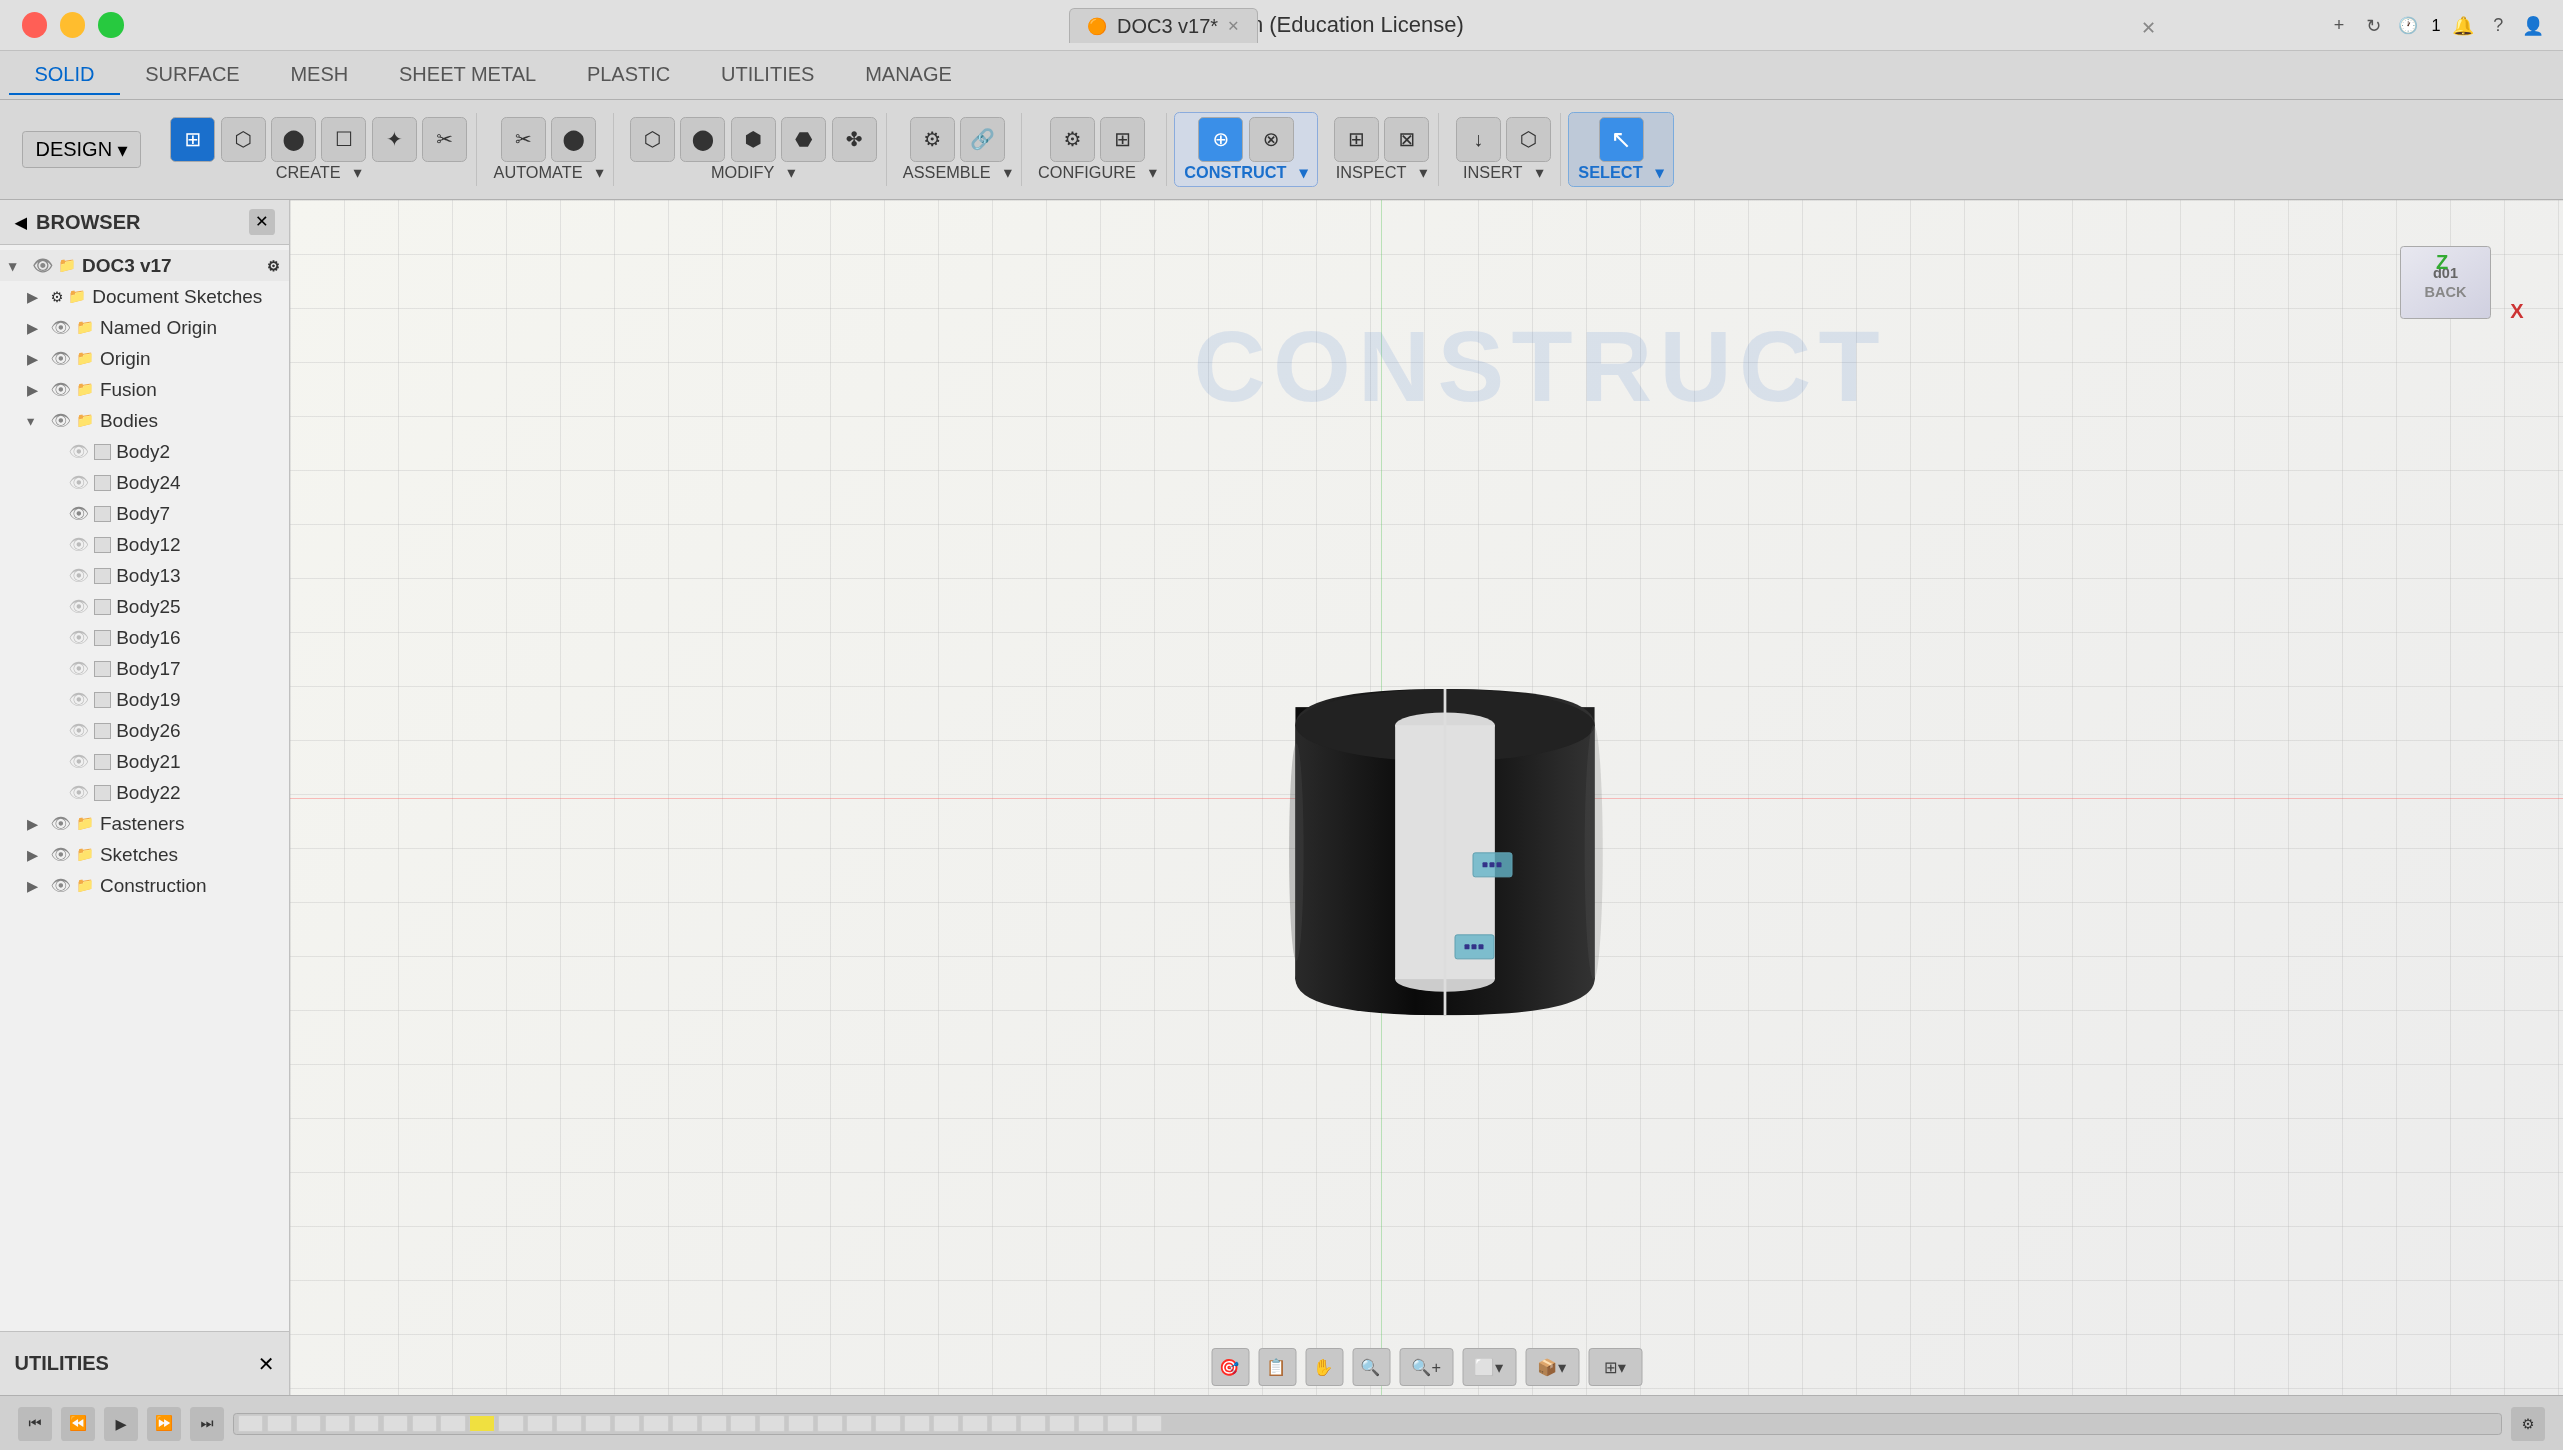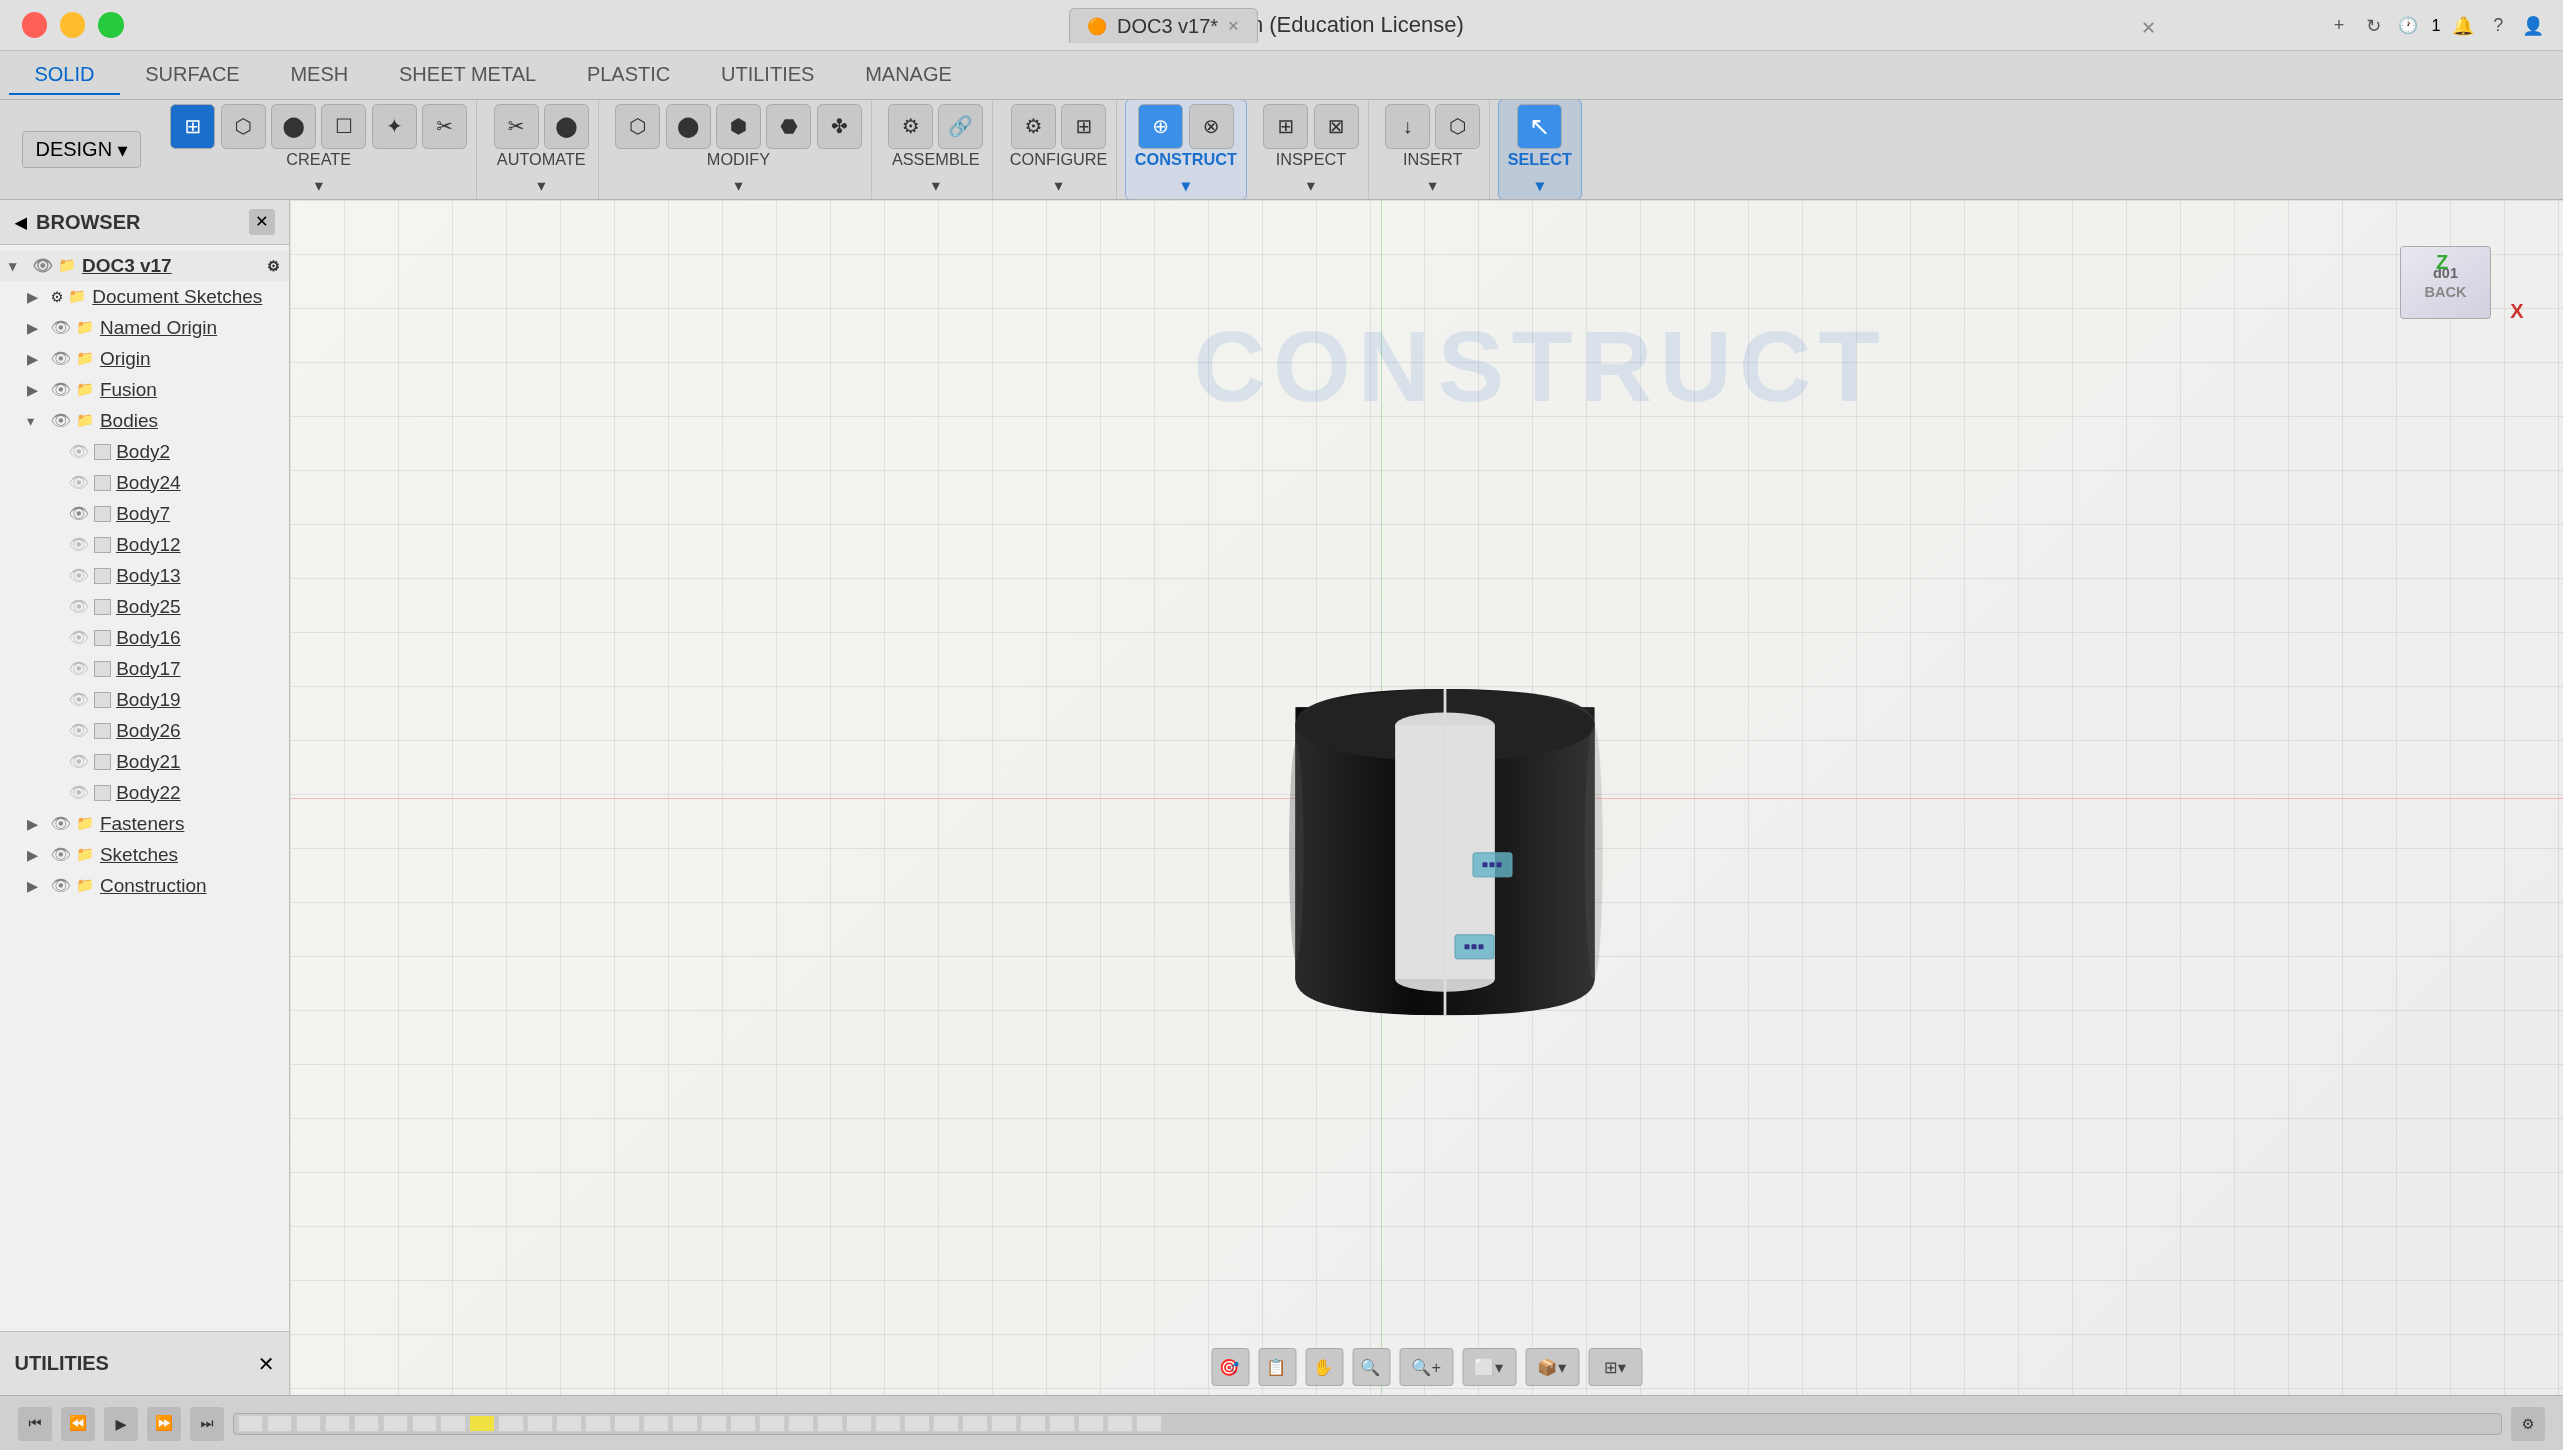--- a/index.html
+++ b/index.html
@@ -19,38 +19,38 @@
     .tab-item.active { color: #0066cc; border-bottom: 2.7px solid #0066cc; }
 
     
     #toolbar { height: 100px; background: #d8d8d8; display: flex; align-items: center; padding: 3.6px 9px; gap: 7.3px; border-bottom: 1.8px solid #b0b0b0; overflow: hidden; }
     .toolbar-section { display: flex; flex-direction: column; align-items: center; gap: 1.8px; padding: 3.6px 9px; border-right: 0.9px solid #c0c0c0; }
     .toolbar-section:last-child { border-right: none; }
     .toolbar-icons { display: flex; gap: 5.4px; align-items: center; }
     .toolbar-icon { width: 45px; height: 45px; background: #c8c8c8; border-radius: 5.4px; display: flex; align-items: center; justify-content: center; cursor: pointer; font-size: 20px; color: #333; border: 0.9px solid #aaa; }
     .toolbar-icon.blue { background: #1a6fcc; color: white; }
     .toolbar-icon.active-blue { background: #3a8fe8; color: white; }
-    .toolbar-label { font-size: 16.3px; color: #444; font-weight: 500; display: flex; align-items: center; gap: 7px; flex-direction: column; }
+    .toolbar-label { font-size: 16.3px; color: #444; font-weight: 500; display: flex; align-items: center; gap: 13px; }
     .design-btn { background: #d0d0d0; border: 0.9px solid #aaa; border-radius: 3.6px; padding: 5.4px 12.7px; font-size: 20px; cursor: pointer; font-weight: 500; display: flex; align-items: center; gap: 5.4px; }
 
     
     #main { display: flex; flex: 1; overflow: hidden; }
 
     
     #left-panel { width: 290px; background: #f0f0f0; border-right: 1.8px solid #c0c0c0; display: flex; flex-direction: column; }
     #browser-header { height: 45px; background: #e0e0e0; display: flex; align-items: center; padding: 0 14.5px; gap: 9px; border-bottom: 0.9px solid #c0c0c0; }
     #browser-header .header-title { font-size: 20px; font-weight: 600; color: #333; }
     #browser-header .close-btn { margin-left: auto; width: 25.4px; height: 25.4px; background: #c0c0c0; border-radius: 3.6px; display: flex; align-items: center; justify-content: center; cursor: pointer; font-size: 16.3px; }
 
     #browser-tree { flex: 1; overflow-y: auto; padding: 5.4px 0; }
     .tree-item { display: flex; align-items: center; padding: 4.5px 9px; cursor: pointer; font-size: 19px; color: #333; gap: 5.4px; }
     .tree-item .arrow { width: 18px; font-size: 14.5px; color: #666; flex-shrink: 0; }
     .tree-item .eye-icon { font-size: 16.3px; color: #888; flex-shrink: 0; }
     .tree-item .body-icon { width: 16.3px; height: 16.3px; border: 0.9px solid #aaa; background: #ddd; flex-shrink: 0; }
-    .tree-item .item-label { flex: 1; text-decoration: underline; }
+    .tree-item .item-label { flex: 1; }
     .tree-item.root-item { font-weight: 600; background: #e8e8e8; }
     .tree-item.indent1 { padding-left: 27px; }
     .tree-item.indent2 { padding-left: 45px; }
 
     #comments-section { height: 64px; background: #e0e0e0; display: flex; align-items: center; padding: 0 14.5px; gap: 9px; border-top: 0.9px solid #c0c0c0; }
     #comments-section .comments-title { font-size: 20px; font-weight: 600; color: #333; }
     #comments-section .close-btn { margin-left: auto; }
 
     
     #viewport { flex: 1; background: linear-gradient(135deg, #f5f5f0 0%, #ececec 100%); position: relative; overflow: hidden; }

